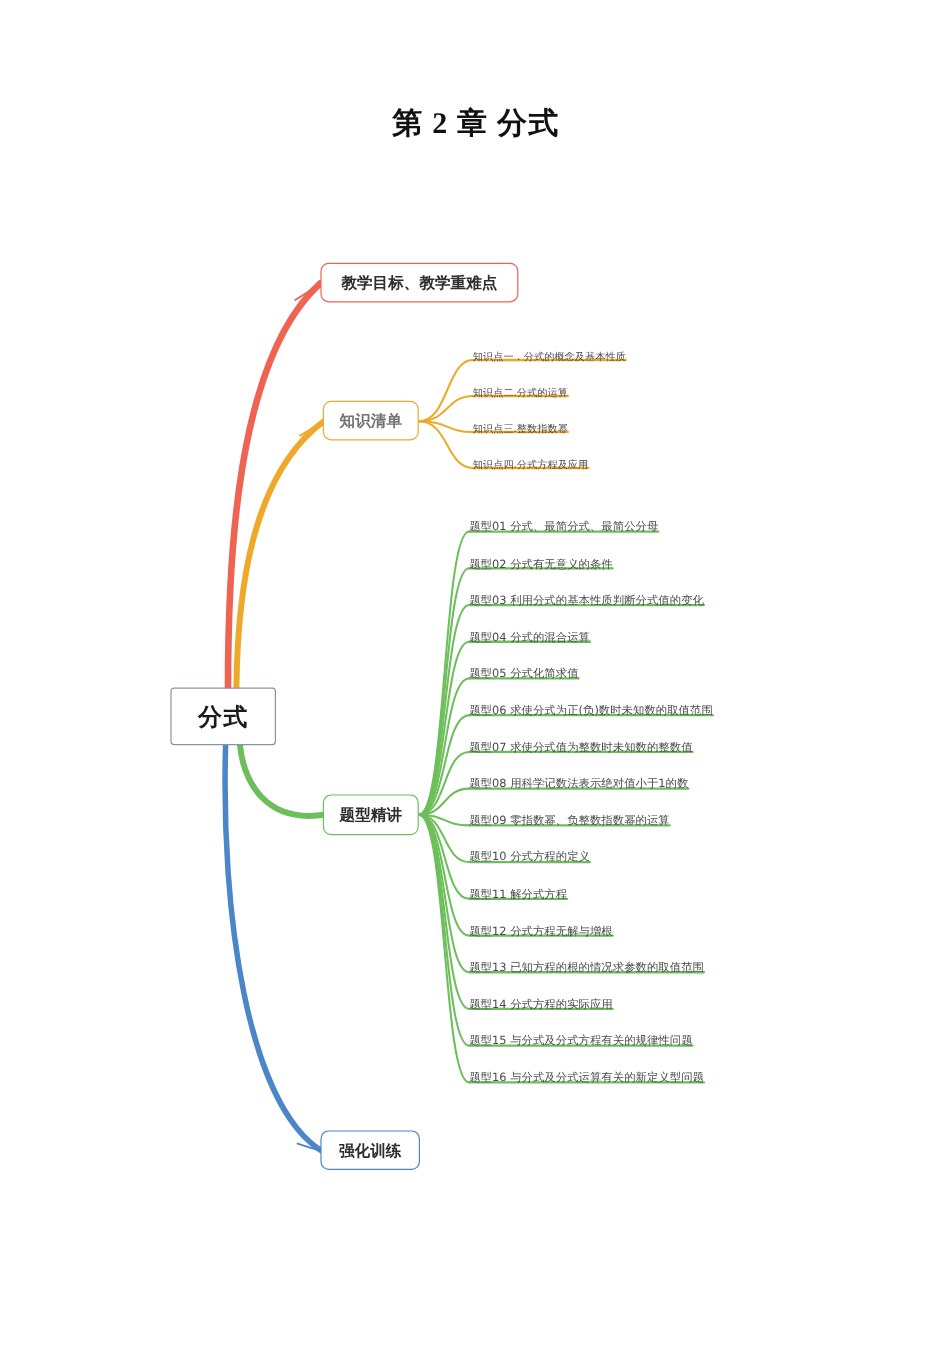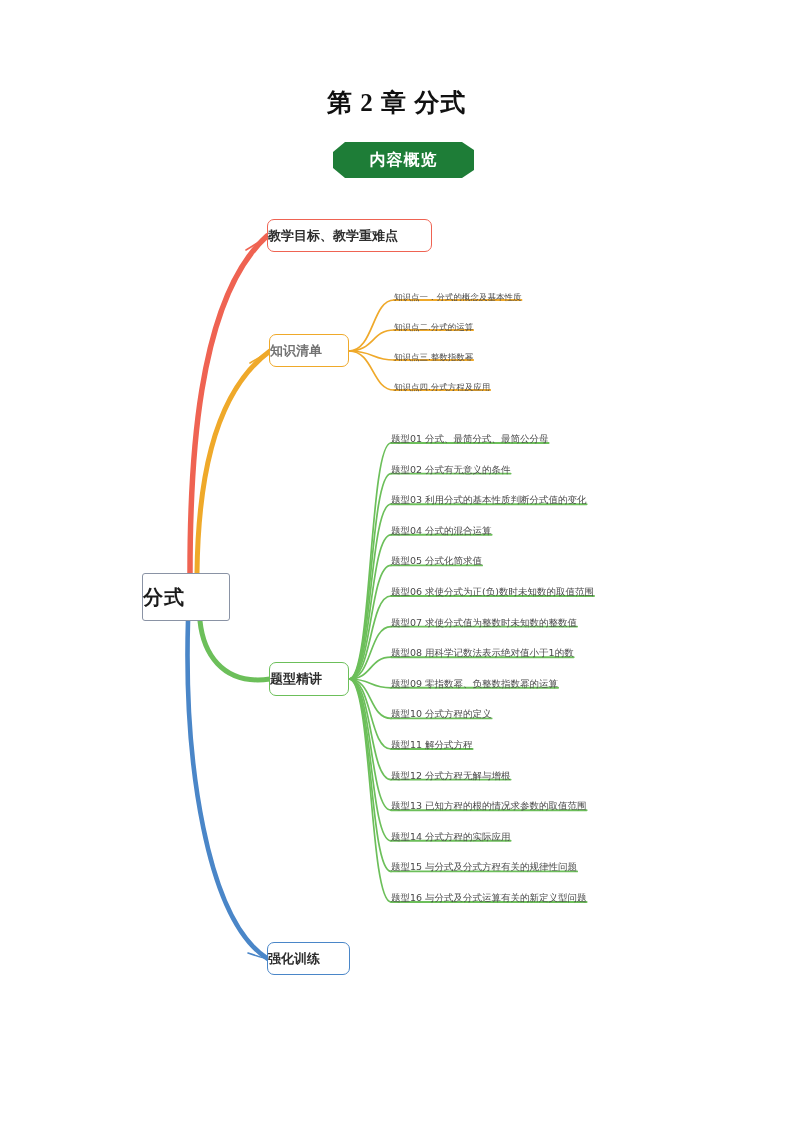--- a/index.html
+++ b/index.html
@@ -28,21 +28,21 @@
     color:#ffffff;font-weight:bold;font-size:16px;letter-spacing:1px;
     font-family:"DejaVu Sans","Liberation Sans",sans-serif;
   }
 
   
   #wires{position:absolute;left:0;top:0;width:793px;height:1122px;pointer-events:none;}
 
   
   .node{
     position:absolute;box-sizing:border-box;background:#fff;
-    border-radius:7px;display:flex;align-items:center;
+    border-radius:7px;display:flex;align-items:center;justify-content:center;
     white-space:nowrap;
   }
   .node span{display:block;}
 
   #node-root{
     left:142px;top:573px;width:88px;height:48px;
     border:1.6px solid #8a93a5;border-radius:3px;
   }
   #node-root span{font-size:20px;font-weight:bold;color:#1b1b1b;letter-spacing:1px;}
 
@@ -75,23 +75,20 @@
   .k-leaf .txt{font-size:8.5px;}
   .t-leaf .txt{font-size:9.5px;}
 </style>
 </head>
 <body>
 
 <div id="stage">
 
   <div id="doc-title">第 2 章  分式</div>
 
-  <div id="banner">
-    <span>内容概览</span>
-  </div>
 
   <svg id="wires" viewBox="0 0 793 1122" xmlns="http://www.w3.org/2000/svg">
 
     <path d="M190 573 C190 470 196 300 267 236" fill="none" stroke="#ef6352" stroke-width="5.5" stroke-linecap="round"></path>
     <path d="M246 250 C258 243 262 239 268 236" fill="none" stroke="#ef6352" stroke-width="1.6" stroke-linecap="round"></path>
 
     <path d="M197 573 C198 492 210 395 270 351" fill="none" stroke="#efa92a" stroke-width="5" stroke-linecap="round"></path>
     <path d="M250 363 C260 357 265 354 270 351" fill="none" stroke="#efa92a" stroke-width="1.6" stroke-linecap="round"></path>
 
     <path d="M200 621 C203 650 220 686 270 679" fill="none" stroke="#6cbf5a" stroke-width="5" stroke-linecap="round"></path>

